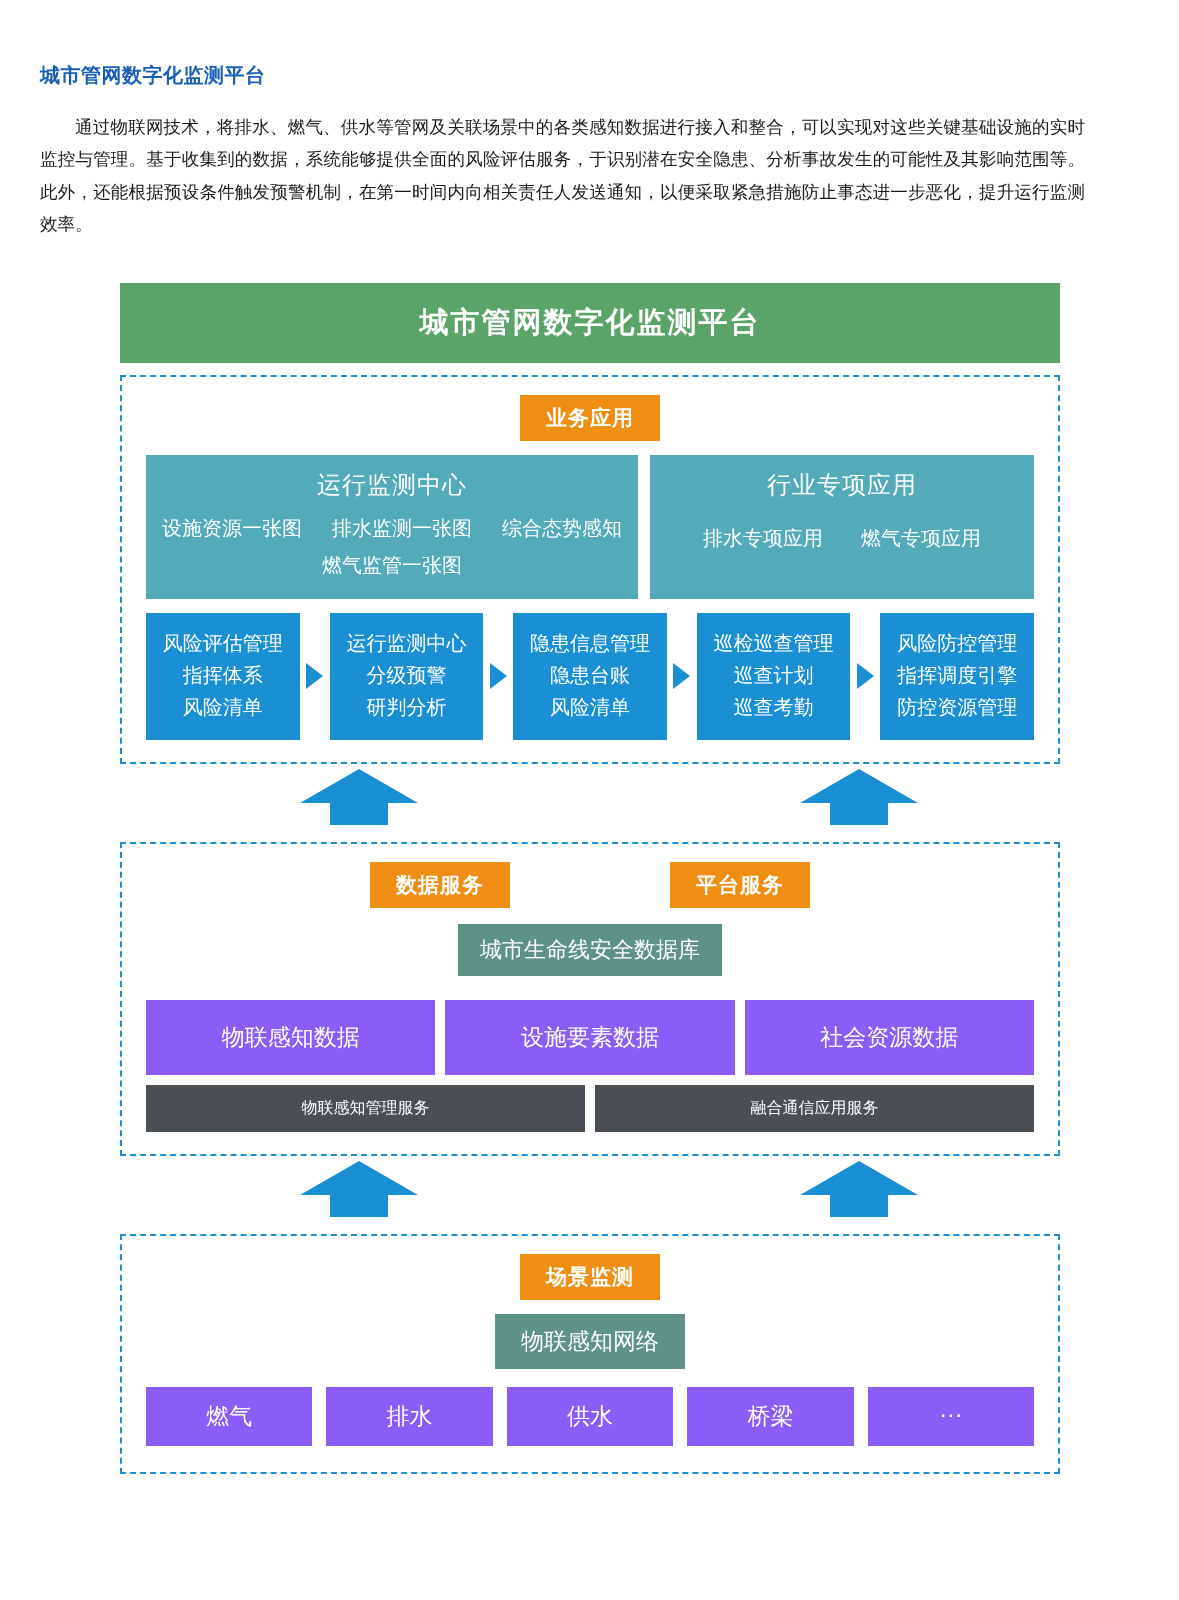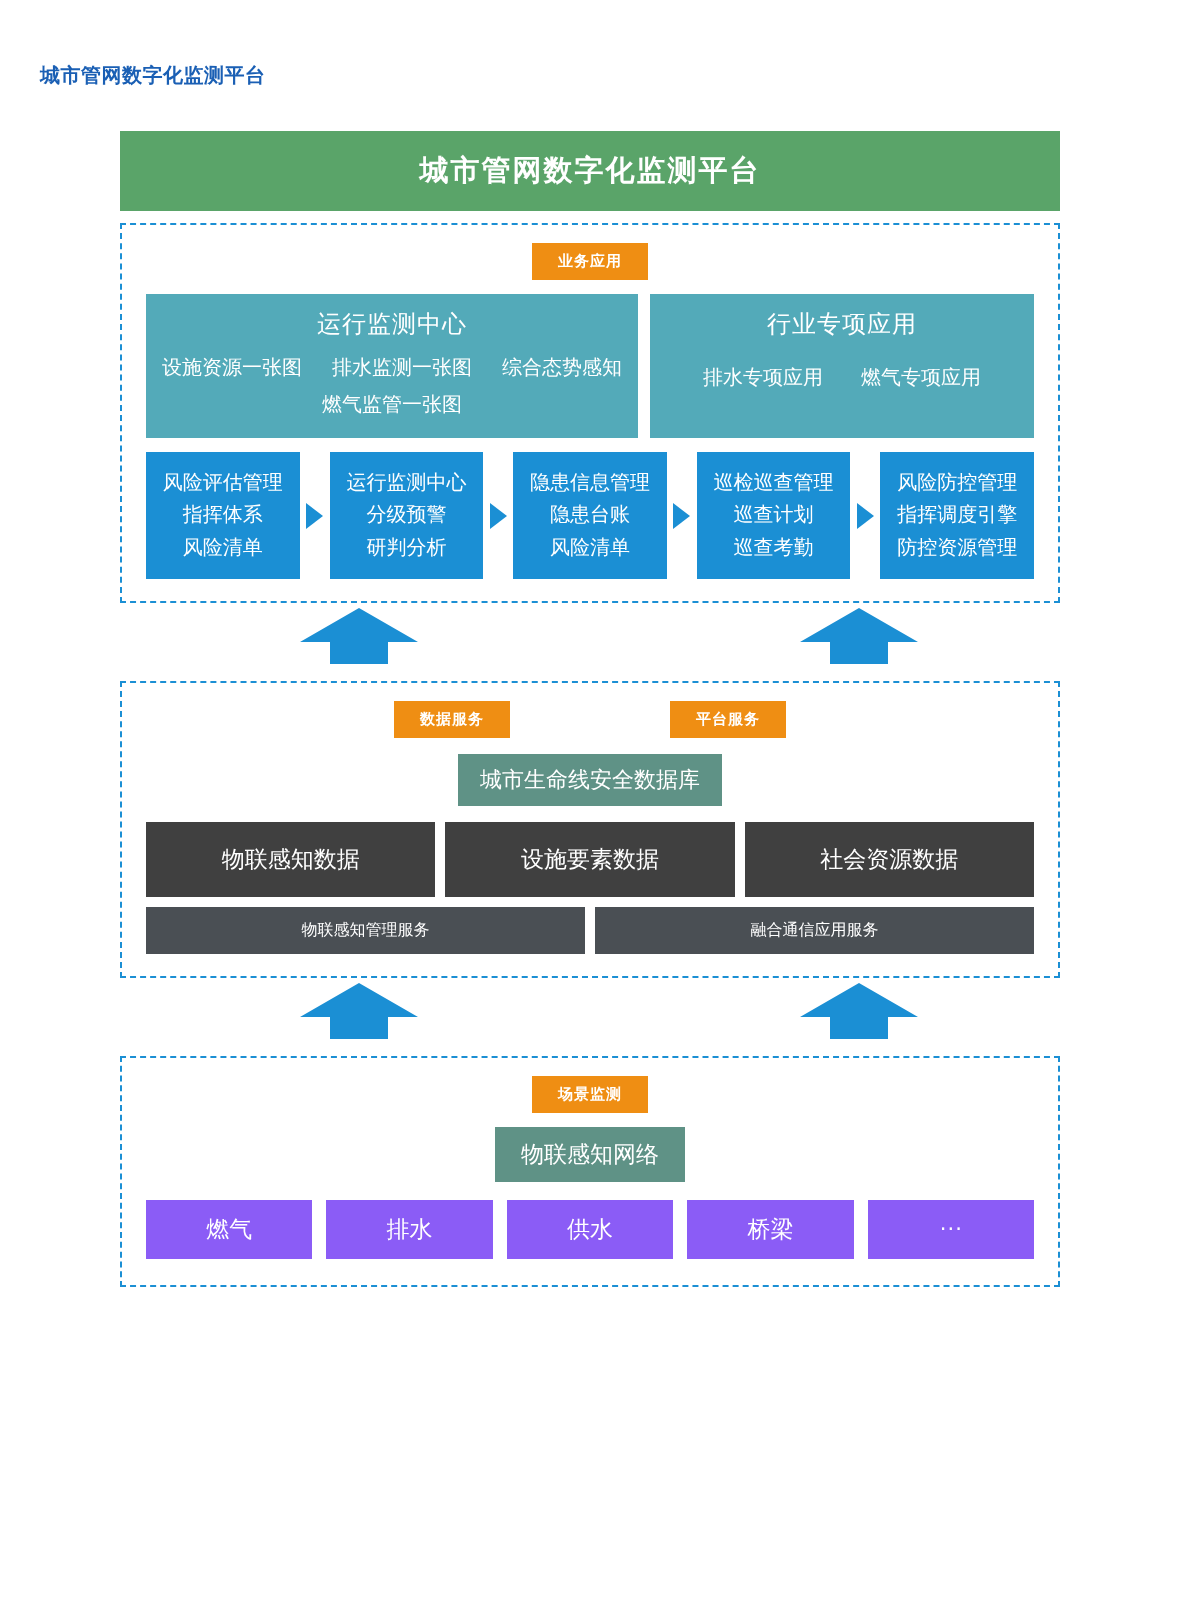--- a/index.html
+++ b/index.html
@@ -60,21 +60,21 @@
     margin: 12px auto 0 auto;
     width: 940px;
     box-sizing: border-box;
     padding: 18px 24px 22px 24px;
     position: relative;
   }
 
   .tag {
     background: #ef8e13;
     color: #fff;
-    font-size: 15px;
+    font-size: 21px;
     font-weight: bold;
     padding: 9px 26px;
     display: inline-block;
     text-align: center;
     letter-spacing: 1px;
   }
   .tag-row {
     display: flex;
     justify-content: center;
     margin-bottom: 14px;
@@ -174,27 +174,28 @@
     text-align: center;
   }
   .center-row { display: flex; justify-content: center; }
 
   .blue-row {
     display: flex;
     gap: 10px;
     margin-bottom: 10px;
   }
   .blue-card {
-    background: #404040;
+    background: #8b5cf6;
     color: #fff;
     flex: 1;
     text-align: center;
     font-size: 23px;
     padding: 22px 4px;
     box-sizing: border-box;
+    margin-top: 8px;
   }
   .gray-row {
     display: flex;
     gap: 10px;
   }
   .gray-card {
     background: #4a4f54;
     color: #fff;
     flex: 1;
     text-align: center;
@@ -228,20 +229,21 @@
     padding: 14px 4px;
     box-sizing: border-box;
   }
 </style>
 </head>
 <body>
 
 <div class="page">
 
   <div class="doc-title">城市管网数字化监测平台</div>
+  <p class="doc-para">通过物联网技术，将排水、燃气、供水等管网及关联场景中的各类感知数据进行接入和整合，可以实现对这些关键基础设施的实时监控与管理。基于收集到的数据，系统能够提供全面的风险评估服务，于识别潜在安全隐患、分析事故发生的可能性及其影响范围等。此外，还能根据预设条件触发预警机制，在第一时间内向相关责任人发送通知，以便采取紧急措施防止事态进一步恶化，提升运行监测效率。</p>
 
   <div class="diagram">
 
     <div class="banner">城市管网数字化监测平台</div>
 
     <div class="dashed-box">
       <div class="tag-row">
         <div class="tag">业务应用</div>
       </div>
 

